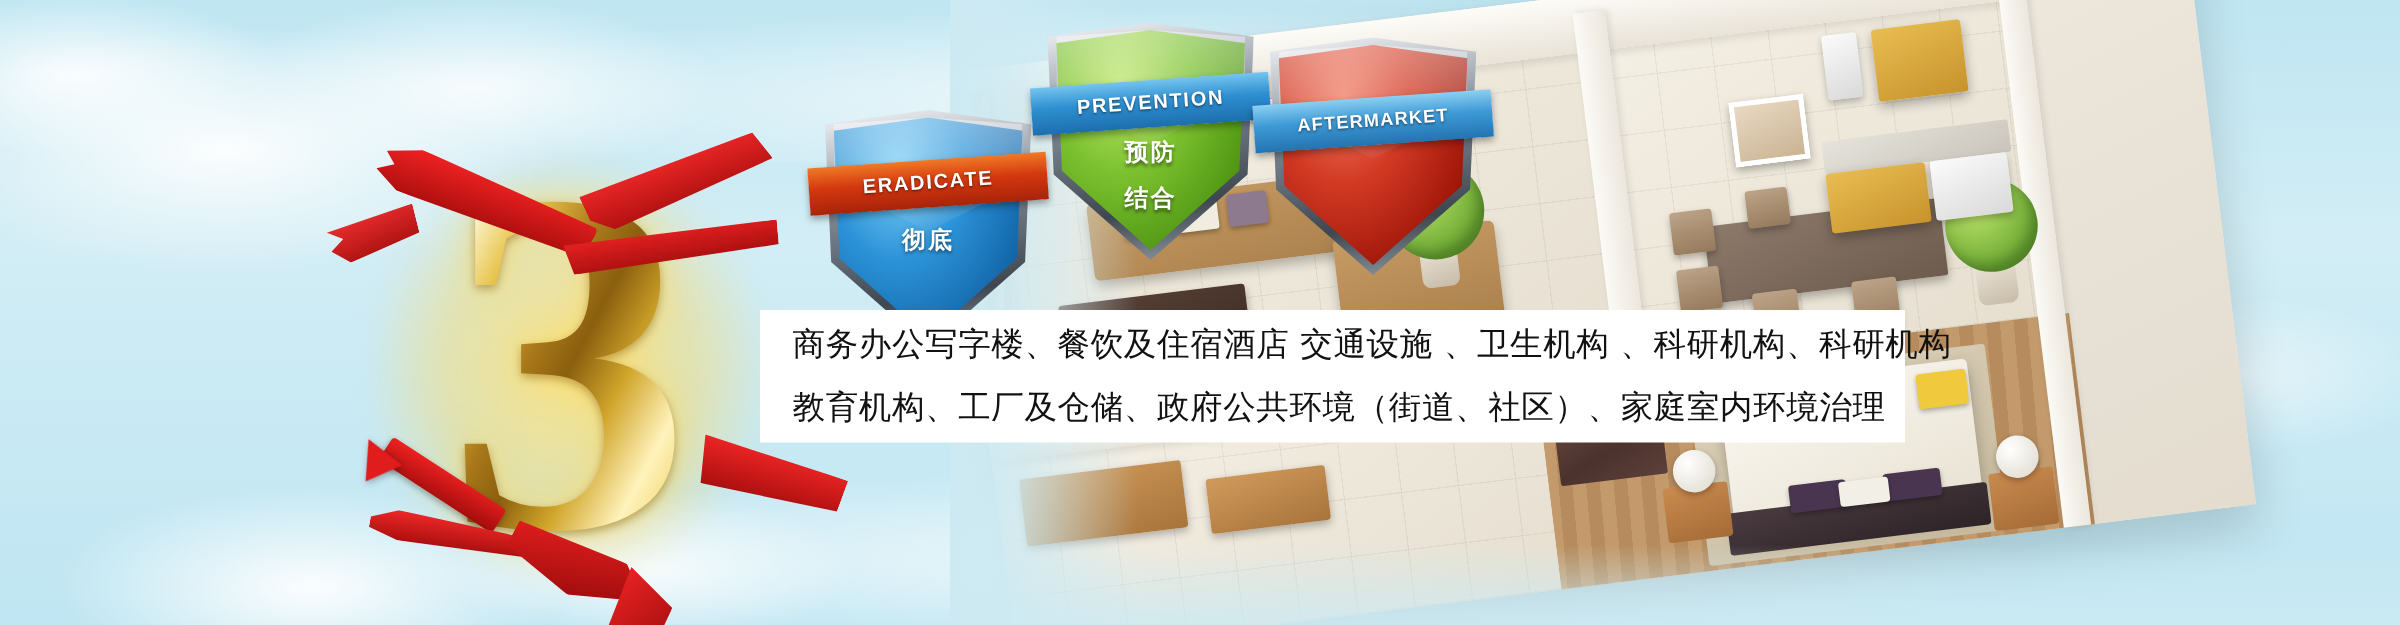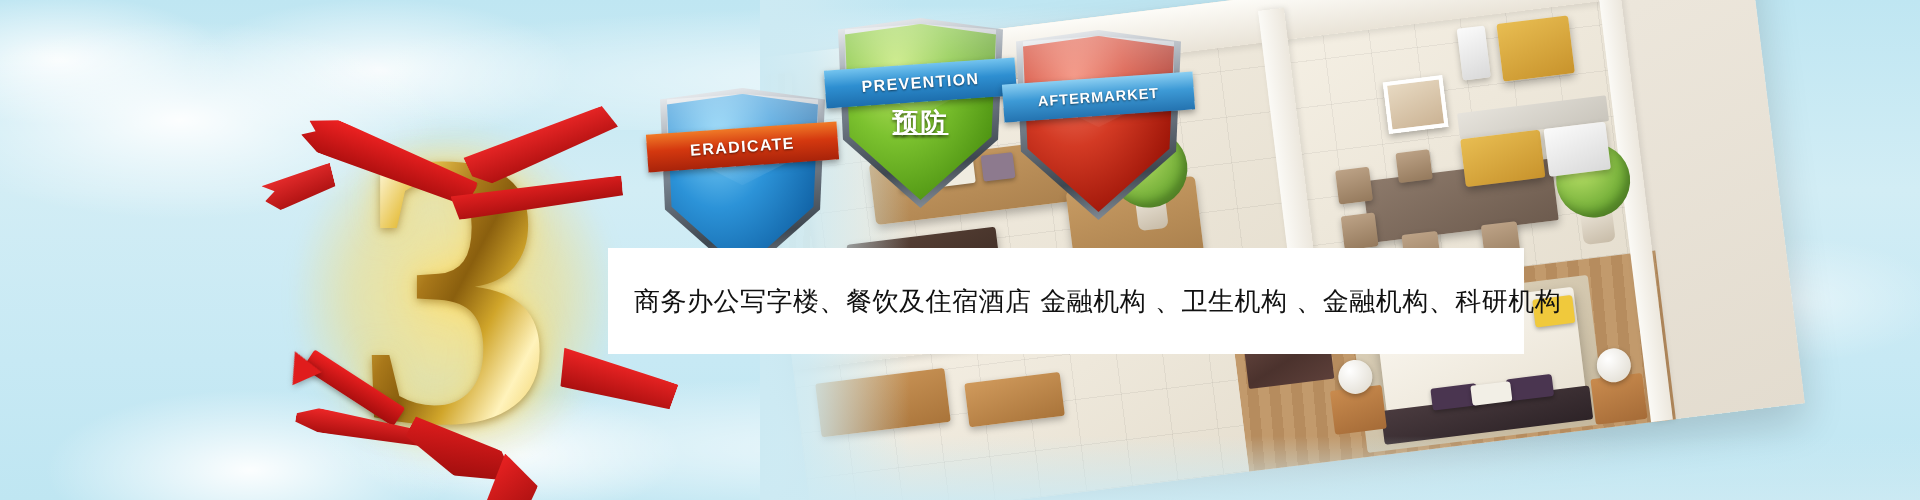--- a/index.html
+++ b/index.html
@@ -206,21 +206,21 @@
     text-shadow:0 1px 2px rgba(0,0,0,.55); white-space:nowrap;
     font-family:"Liberation Sans", sans-serif;
   }
   .badge.b3 .band span { font-size:14.5px; letter-spacing:1px; }
   .cn-lines {
     position:absolute; left:0; right:0; top:86px;
     text-align:center; color:#fff; font-weight:bold;
     font-family:"DejaVu Sans", sans-serif;
     text-shadow:0 2px 3px rgba(0,0,0,.5);
   }
-  .cn-lines div { font-size:26px; line-height:37px; letter-spacing:2px;text-decoration:underline; }
+  .cn-lines div { font-size:19px; line-height:37px; letter-spacing:2px; }
 
   
   .panel {
     position:absolute; left:608px; top:248px; width:916px; height:106px;
     background:#fff;
     display:flex; flex-direction:column; justify-content:center;
     padding:0 26px; gap:4px;
   }
   .panel p {
     font-family:"DejaVu Sans", sans-serif;
@@ -331,45 +331,48 @@
   <div class="shields">
 
     <div class="badge b1">
       <div class="shield-body shield-rim"></div>
       <div class="shield-face face-blue"></div>
       <div class="shield-gloss"></div>
       <div class="band band-red">
         <span>ERADICATE</span>
       </div>
       <div class="cn-lines">
+        <div>彻底</div>
       </div>
     </div>
 
     <div class="badge b2">
       <div class="shield-body shield-rim"></div>
       <div class="shield-face face-green"></div>
       <div class="shield-gloss"></div>
       <div class="band band-blue">
         <span>PREVENTION</span>
       </div>
       <div class="cn-lines">
         <div>预防</div>
+        <div>结合</div>
       </div>
     </div>
 
     <div class="badge b3">
       <div class="shield-body shield-rim"></div>
       <div class="shield-face face-red"></div>
       <div class="shield-gloss"></div>
       <div class="band band-blue2">
         <span>AFTERMARKET</span>
       </div>
       <div class="cn-lines">
       </div>
     </div>
   </div>
 
   <div class="panel">
-    <p>商务办公写字楼、餐饮及住宿酒店 金融机构 、卫生机构 、金融机构、科研机构</p>
+    <p>商务办公写字楼、餐饮及住宿酒店 交通设施 、卫生机构 、科研机构、科研机构</p>
+    <p>教育机构、工厂及仓储、政府公共环境（街道、社区）、家庭室内环境治理</p>
   </div>
 
 
 </div>
 
 </body></html>

